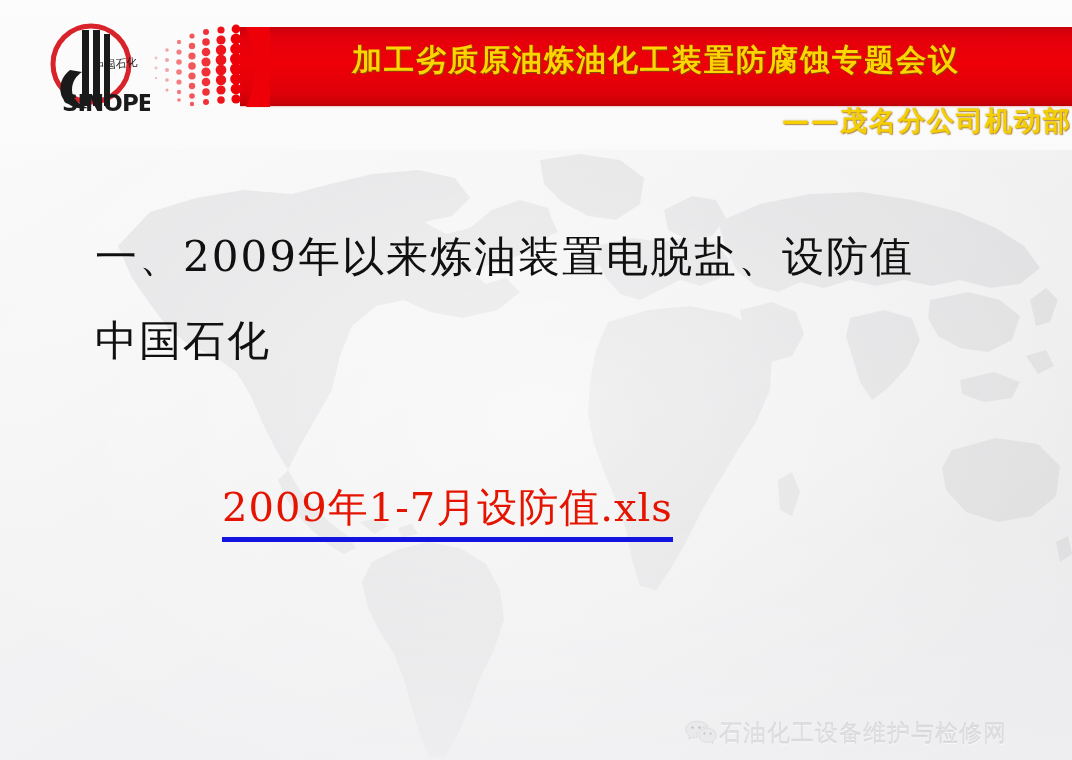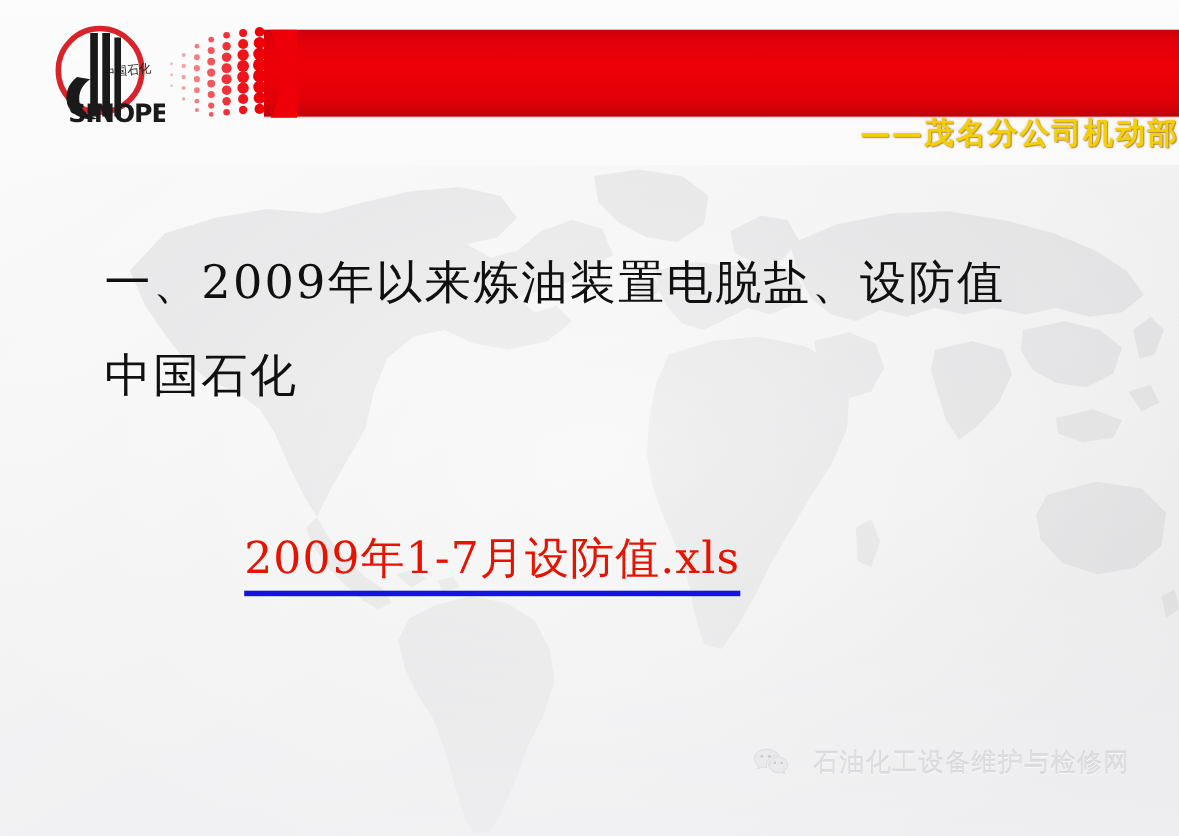--- a/index.html
+++ b/index.html
@@ -151,24 +151,24 @@
     border-bottom: 5px solid #1414e0;
     padding-bottom: 2px;
     white-space: nowrap;
     cursor: pointer;
   }
 
   
   #watermark {
     position: absolute;
     left: 684px;
-    top: 678px;
+    top: 718px;
     display: flex;
     align-items: center;
-    gap: 21px;
+    gap: 1px;
     opacity: 0.62;
   }
   #wechat-icon { width: 34px; height: 30px; display:block; }
   #watermark-text {
     font-family: "DejaVu Sans", "Liberation Sans", sans-serif;
     font-size: 23px;
     color: #d2d2d6;
     letter-spacing: 1px;
     text-shadow: 0 1px 0 rgba(255,255,255,0.9), 0 -1px 0 rgba(170,170,175,0.55);
     white-space: nowrap;
@@ -332,20 +332,21 @@
               <circle cx="86" cy="55" r="5.8"></circle>
             <circle cx="86" cy="65" r="5.4"></circle>
               <circle cx="86" cy="75" r="4.6"></circle>
           </g>
 
           <path d="M96 3 L120 3 L120 83 L96 83 C104 70 106 45 104 28 Z"></path>
         </g>
       </svg>
     </div>
 
+    <div id="banner-title">加工劣质原油炼油化工装置防腐蚀专题会议</div>
     <div id="banner-subtitle">——茂名分公司机动部</div>
   </div>
 
   <div id="body-text">
     <div class="line l1">一、2009年以来炼油装置电脱盐、设防值</div>
     <div class="line l2">中国石化</div>
   </div>
 
   <div id="link-row">
     <span id="xls-link">2009年1-7月设防值.xls</span>

